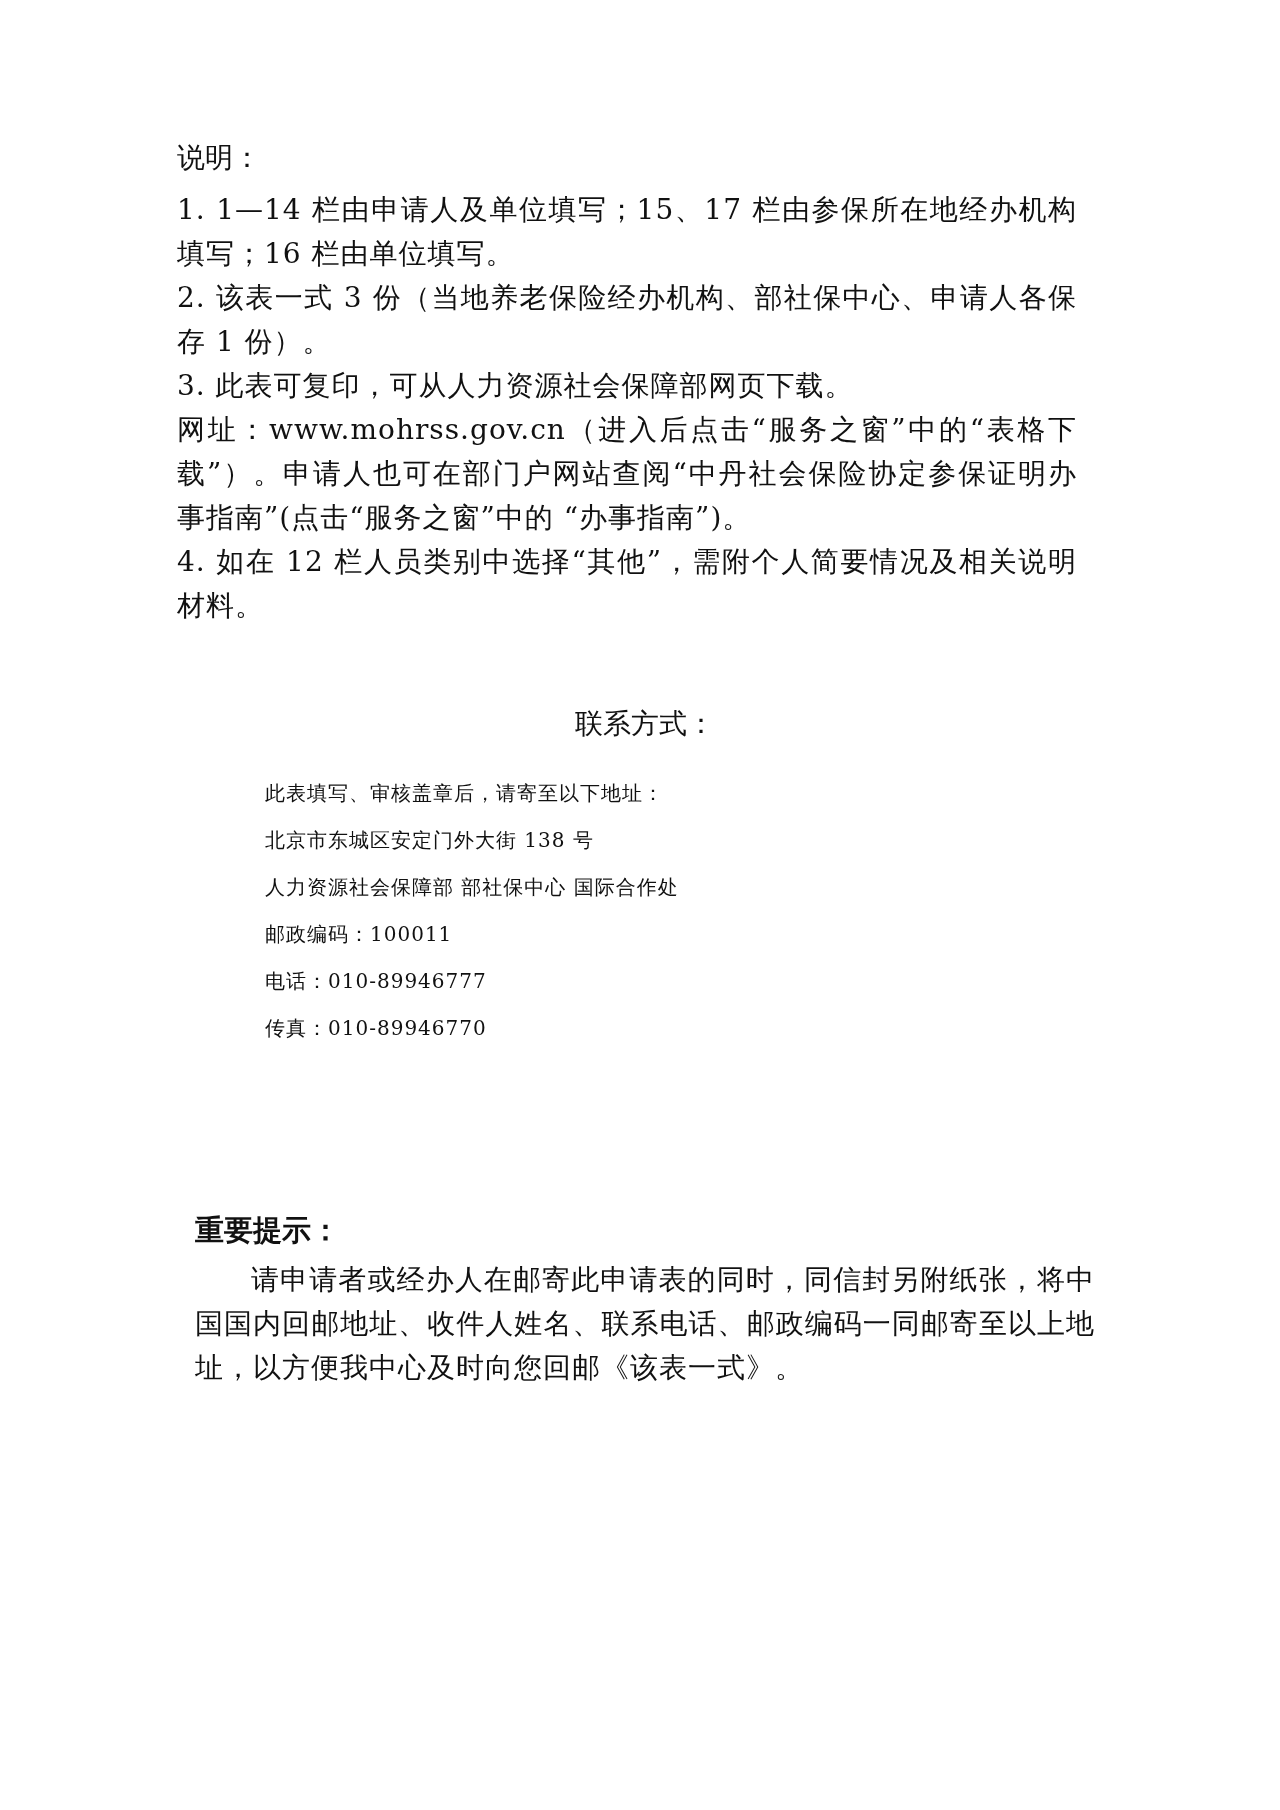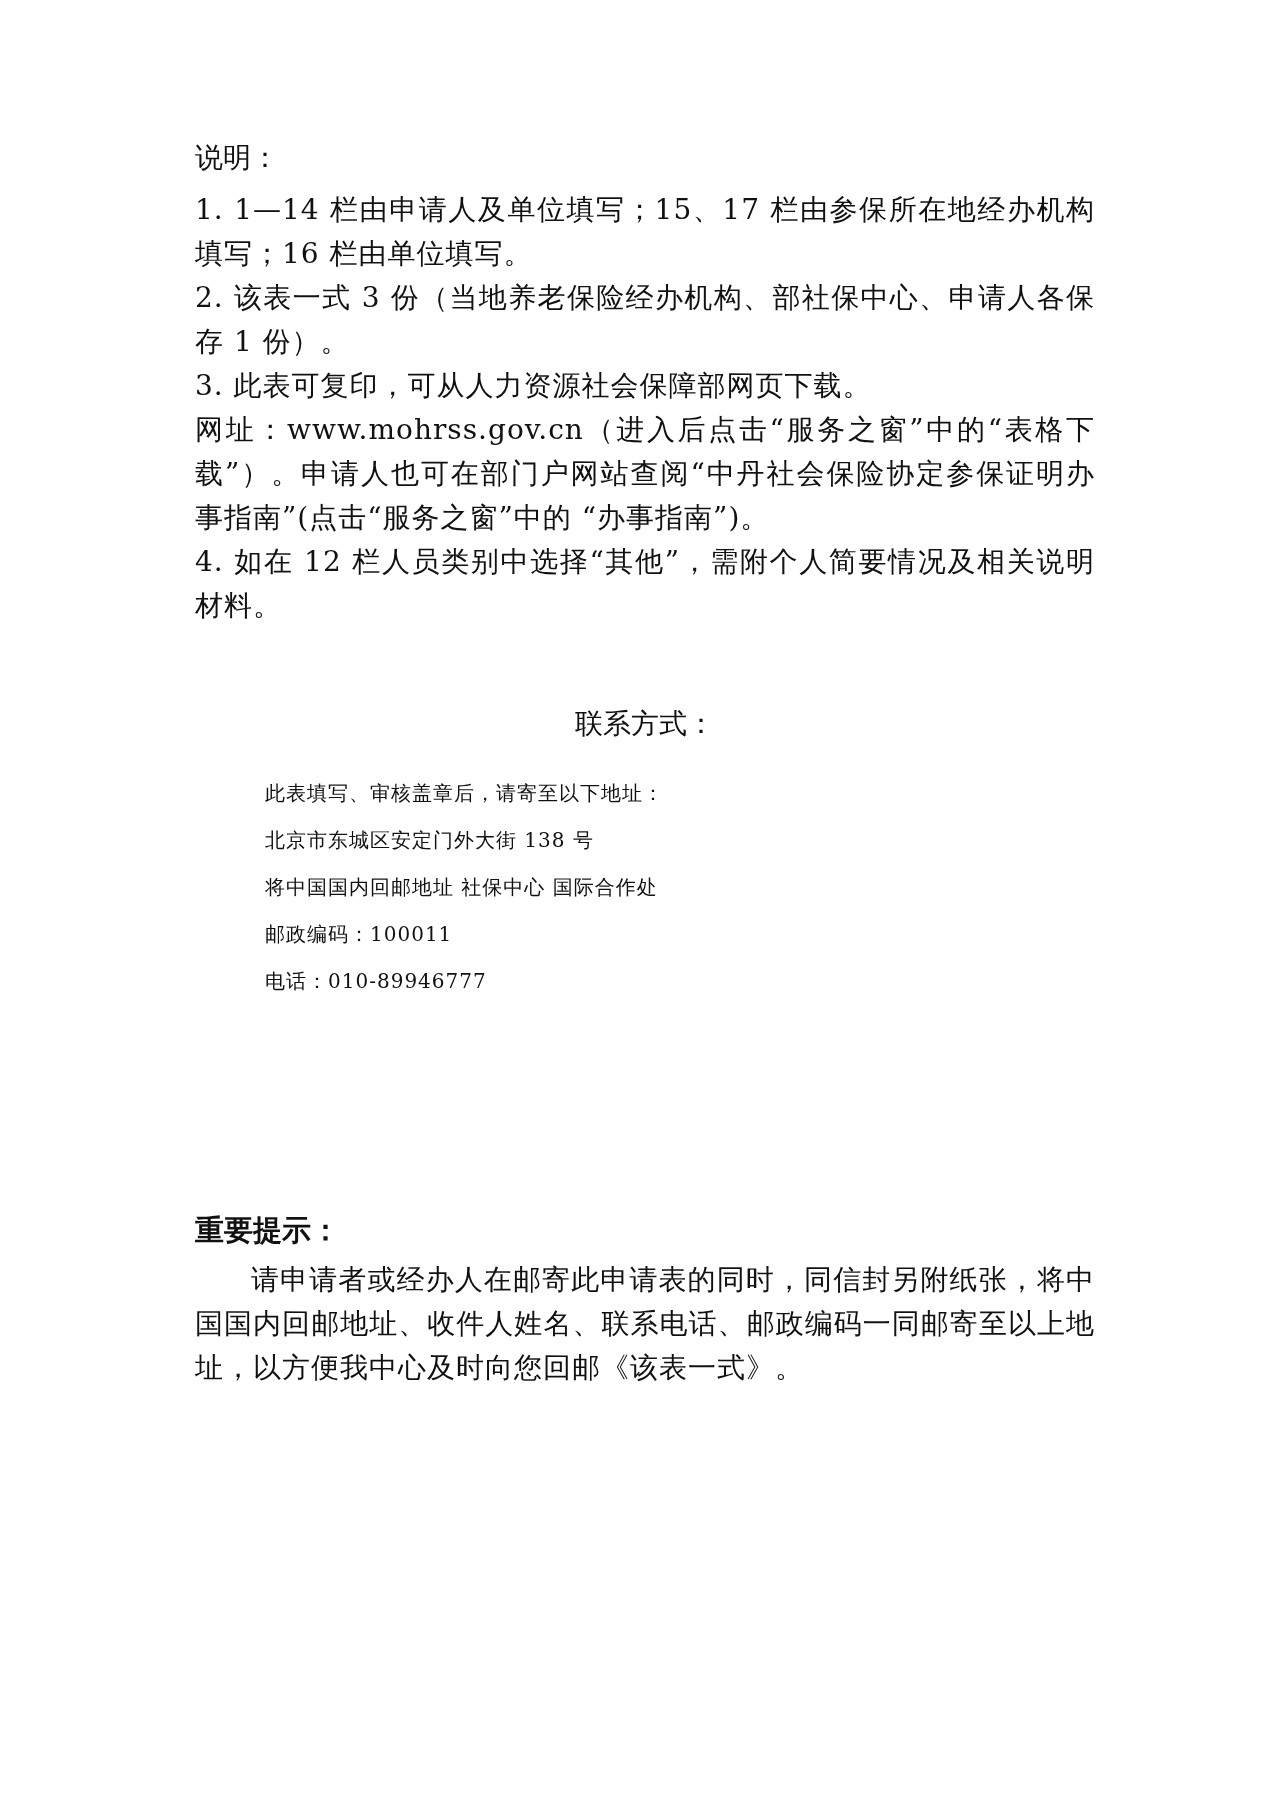--- a/index.html
+++ b/index.html
@@ -10,21 +10,21 @@
     body {
       width: 1280px;
       height: 1810px;
       position: relative;
       overflow: hidden;
       color: #111111;
       font-family: "DejaVu Serif", "Liberation Serif", serif;
     }
     .page {
       position: absolute;
-      left: 195px;
+      left: 177px;
       top: 136px;
       width: 900px;
     }
     .para {
       font-size: 28px;
       line-height: 44px;
       margin: 0;
       text-align: justify;
       text-justify: inter-character;
       letter-spacing: 1px;
@@ -84,22 +84,23 @@
   <p class="para">3. 此表可复印，可从人力资源社会保障部网页下载。</p>
   <p class="para">网址：www.mohrss.gov.cn（进入后点击“服务之窗”中的“表格下载”）。申请人也可在部门户网站查阅“中丹社会保险协定参保证明办事指南”(点击“服务之窗”中的 “办事指南”)。</p>
   <p class="para">4. 如在 12 栏人员类别中选择“其他”，需附个人简要情况及相关说明材料。</p>
 </div>
 
 <div class="contact-block">
   <p class="heading contact-heading">联系方式：</p>
   <div class="contact-lines">
     <p class="contact-line">此表填写、审核盖章后，请寄至以下地址：</p>
     <p class="contact-line">北京市东城区安定门外大街 138 号</p>
-    <p class="contact-line">将中国国内回邮地址 社保中心 国际合作处</p>
+    <p class="contact-line">人力资源社会保障部 部社保中心 国际合作处</p>
     <p class="contact-line">邮政编码：100011</p>
     <p class="contact-line">电话：010-89946777</p>
+    <p class="contact-line">传真：010-89946770</p>
   </div>
 </div>
 
 <div class="notice-block">
   <p class="notice-heading">重要提示：</p>
   <p class="notice-para">请申请者或经办人在邮寄此申请表的同时，同信封另附纸张，将中国国内回邮地址、收件人姓名、联系电话、邮政编码一同邮寄至以上地址，以方便我中心及时向您回邮《该表一式》。</p>
 </div>
 
 </body></html>

